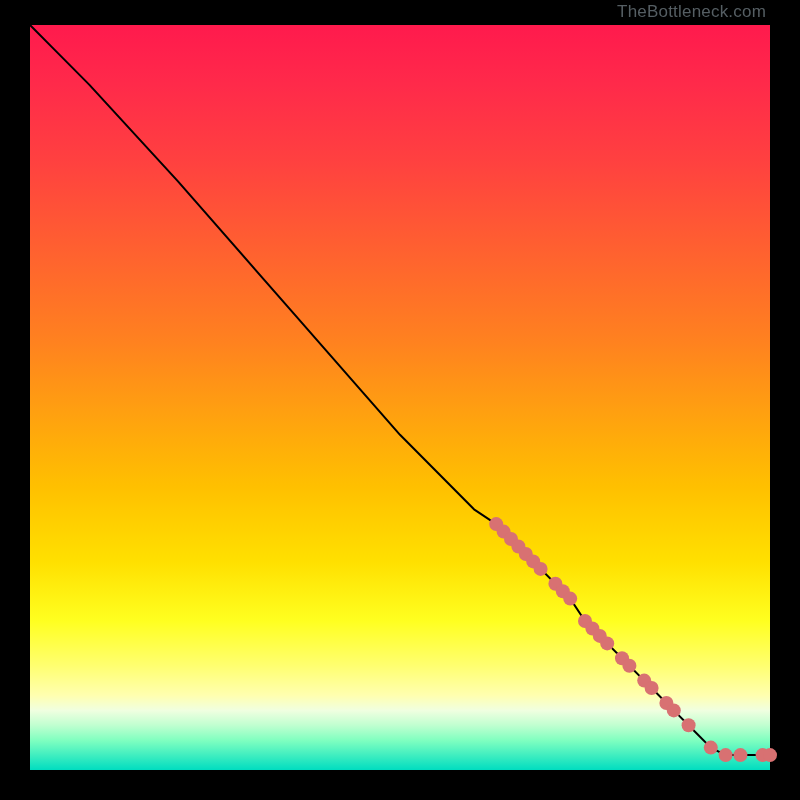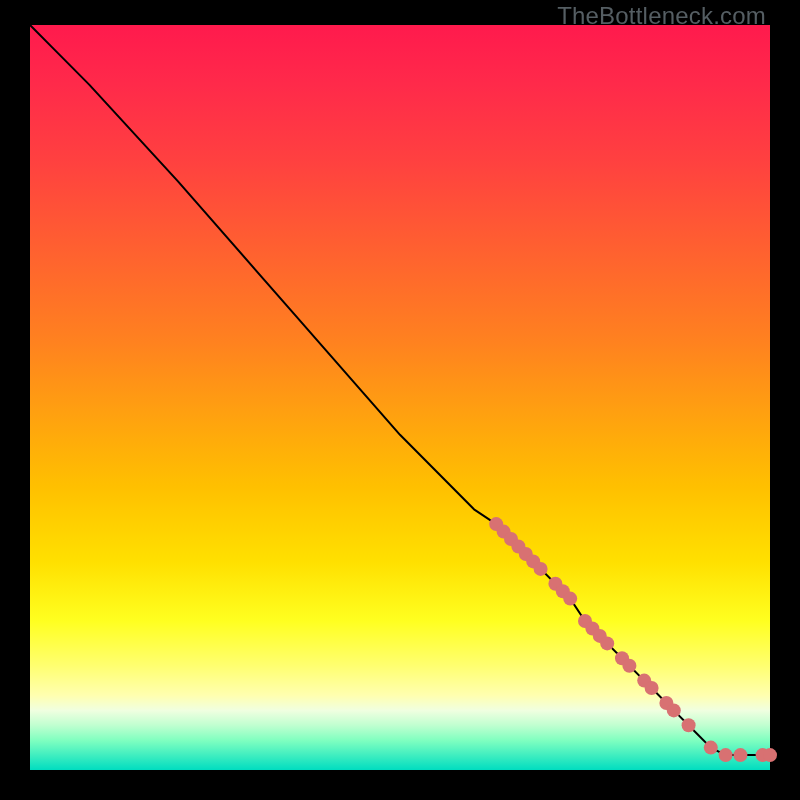--- a/index.html
+++ b/index.html
@@ -43,21 +43,21 @@
       #80ffc0 96%,
       #40eec0 98%,
       #00ddc0 100%
     );
   }
   .watermark {
     position: absolute;
     right: 34px;
     top: 2px;
     color: #555e63;
-    font-size: 24px;
+    font-size: 17px;
     letter-spacing: 0.2px;
     font-weight: 400;
   }
   svg.curve {
     position: absolute;
     left: 0;
     top: 0;
     width: 100%;
     height: 100%;
     overflow: visible;

